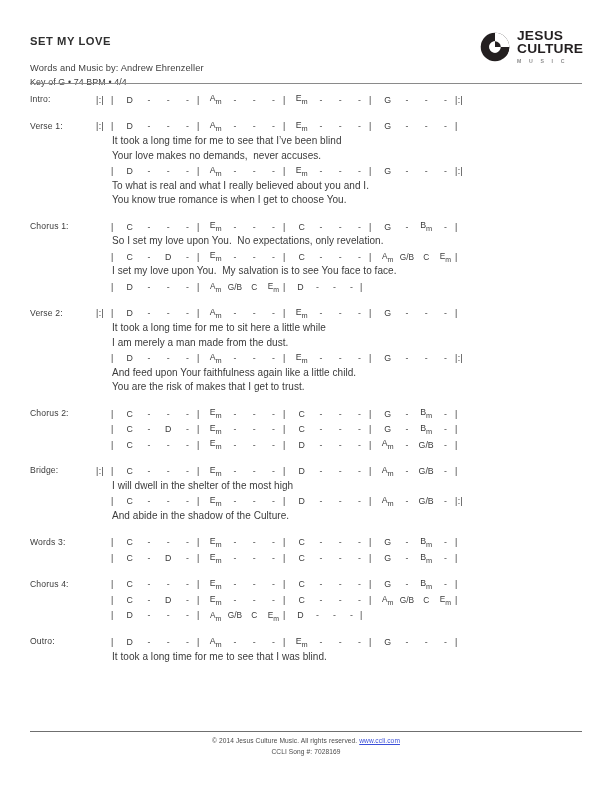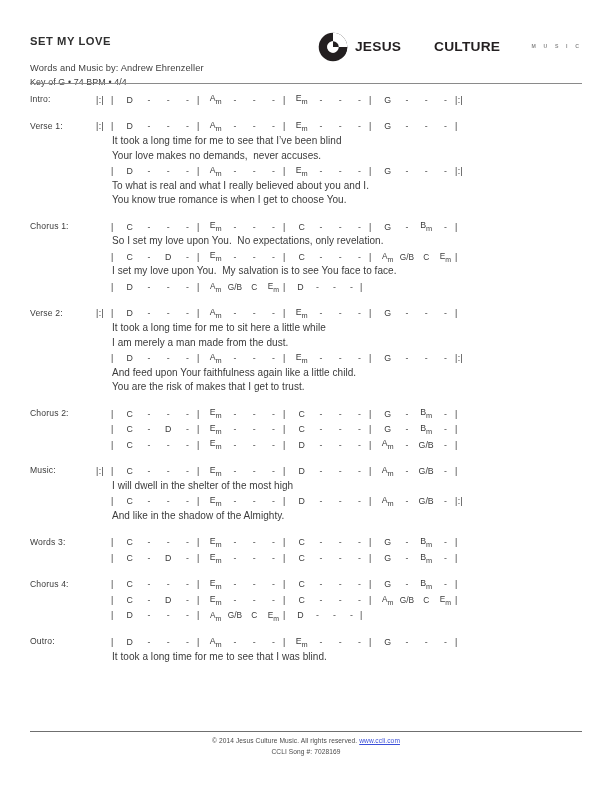--- a/index.html
+++ b/index.html
@@ -16,21 +16,21 @@
   .header{position:absolute;left:30px;top:30px;right:30px;height:48px;}
   .title{
     font-size:11.2px;font-weight:bold;letter-spacing:.55px;
     color:#2f2f2f;line-height:14px;margin:4px 0 14px 0;
   }
   .credit{font-size:9.3px;color:#3f3f3f;line-height:13px;margin-top:1px;letter-spacing:.1px;}
   .keyline{font-size:8.9px;color:#3f3f3f;line-height:13px;margin-top:1px;letter-spacing:.1px;}
 
   .logo{position:absolute;right:0;top:0;display:flex;align-items:center;gap:5px;}
   .logo-mark{width:34px;height:34px;flex:none;}
-  .logo-text{display:flex;flex-direction:row;justify-content:center;gap:33px;}
+  .logo-text{display:flex;flex-direction:column;justify-content:center;}
   .logo-l1,.logo-l2{
     font-family:"Liberation Sans", sans-serif;
     font-weight:bold;font-size:13.5px;line-height:12.5px;
     color:#231f20;letter-spacing:.2px;
     transform:scaleX(1.02);transform-origin:left center;
   }
   .logo-l3{
     font-size:5.2px;font-weight:bold;letter-spacing:3.1px;
     color:#8c8c8c;line-height:8px;margin-top:1.5px;
   }
@@ -160,26 +160,26 @@
       <div class="section">
         <div class="label">Chorus 2:</div>
         <div class="lines">
           <div class="chordline"><span class="rep"></span><span class="meas"><span class="bar">|</span><span class="beats"><span class="beat">C</span><span class="beat dash">-</span><span class="beat dash">-</span><span class="beat dash">-</span></span></span><span class="meas"><span class="bar">|</span><span class="beats"><span class="beat">E<sub>m</sub></span><span class="beat dash">-</span><span class="beat dash">-</span><span class="beat dash">-</span></span></span><span class="meas"><span class="bar">|</span><span class="beats"><span class="beat">C</span><span class="beat dash">-</span><span class="beat dash">-</span><span class="beat dash">-</span></span></span><span class="meas"><span class="bar">|</span><span class="beats"><span class="beat">G</span><span class="beat dash">-</span><span class="beat">B<sub>m</sub></span><span class="beat dash">-</span></span></span><span class="rep end">|</span></div>
           <div class="chordline"><span class="rep"></span><span class="meas"><span class="bar">|</span><span class="beats"><span class="beat">C</span><span class="beat dash">-</span><span class="beat">D</span><span class="beat dash">-</span></span></span><span class="meas"><span class="bar">|</span><span class="beats"><span class="beat">E<sub>m</sub></span><span class="beat dash">-</span><span class="beat dash">-</span><span class="beat dash">-</span></span></span><span class="meas"><span class="bar">|</span><span class="beats"><span class="beat">C</span><span class="beat dash">-</span><span class="beat dash">-</span><span class="beat dash">-</span></span></span><span class="meas"><span class="bar">|</span><span class="beats"><span class="beat">G</span><span class="beat dash">-</span><span class="beat">B<sub>m</sub></span><span class="beat dash">-</span></span></span><span class="rep end">|</span></div>
           <div class="chordline"><span class="rep"></span><span class="meas"><span class="bar">|</span><span class="beats"><span class="beat">C</span><span class="beat dash">-</span><span class="beat dash">-</span><span class="beat dash">-</span></span></span><span class="meas"><span class="bar">|</span><span class="beats"><span class="beat">E<sub>m</sub></span><span class="beat dash">-</span><span class="beat dash">-</span><span class="beat dash">-</span></span></span><span class="meas"><span class="bar">|</span><span class="beats"><span class="beat">D</span><span class="beat dash">-</span><span class="beat dash">-</span><span class="beat dash">-</span></span></span><span class="meas"><span class="bar">|</span><span class="beats"><span class="beat">A<sub>m</sub></span><span class="beat dash">-</span><span class="beat">G/B</span><span class="beat dash">-</span></span></span><span class="rep end">|</span></div>
         </div>
       </div>
       <div class="gap"></div>
       <div class="section">
-        <div class="label">Music:</div>
+        <div class="label">Bridge:</div>
         <div class="lines">
           <div class="chordline"><span class="rep">|:|</span><span class="meas"><span class="bar">|</span><span class="beats"><span class="beat">C</span><span class="beat dash">-</span><span class="beat dash">-</span><span class="beat dash">-</span></span></span><span class="meas"><span class="bar">|</span><span class="beats"><span class="beat">E<sub>m</sub></span><span class="beat dash">-</span><span class="beat dash">-</span><span class="beat dash">-</span></span></span><span class="meas"><span class="bar">|</span><span class="beats"><span class="beat">D</span><span class="beat dash">-</span><span class="beat dash">-</span><span class="beat dash">-</span></span></span><span class="meas"><span class="bar">|</span><span class="beats"><span class="beat">A<sub>m</sub></span><span class="beat dash">-</span><span class="beat">G/B</span><span class="beat dash">-</span></span></span><span class="rep end">|</span></div>
           <div class="lyric">I will dwell in the shelter of the most high</div>
           <div class="chordline"><span class="rep"></span><span class="meas"><span class="bar">|</span><span class="beats"><span class="beat">C</span><span class="beat dash">-</span><span class="beat dash">-</span><span class="beat dash">-</span></span></span><span class="meas"><span class="bar">|</span><span class="beats"><span class="beat">E<sub>m</sub></span><span class="beat dash">-</span><span class="beat dash">-</span><span class="beat dash">-</span></span></span><span class="meas"><span class="bar">|</span><span class="beats"><span class="beat">D</span><span class="beat dash">-</span><span class="beat dash">-</span><span class="beat dash">-</span></span></span><span class="meas"><span class="bar">|</span><span class="beats"><span class="beat">A<sub>m</sub></span><span class="beat dash">-</span><span class="beat">G/B</span><span class="beat dash">-</span></span></span><span class="rep end">|:|</span></div>
-          <div class="lyric">And like in the shadow of the Almighty.</div>
+          <div class="lyric">And abide in the shadow of the Culture.</div>
         </div>
       </div>
       <div class="gap"></div>
       <div class="section">
         <div class="label">Words 3:</div>
         <div class="lines">
           <div class="chordline"><span class="rep"></span><span class="meas"><span class="bar">|</span><span class="beats"><span class="beat">C</span><span class="beat dash">-</span><span class="beat dash">-</span><span class="beat dash">-</span></span></span><span class="meas"><span class="bar">|</span><span class="beats"><span class="beat">E<sub>m</sub></span><span class="beat dash">-</span><span class="beat dash">-</span><span class="beat dash">-</span></span></span><span class="meas"><span class="bar">|</span><span class="beats"><span class="beat">C</span><span class="beat dash">-</span><span class="beat dash">-</span><span class="beat dash">-</span></span></span><span class="meas"><span class="bar">|</span><span class="beats"><span class="beat">G</span><span class="beat dash">-</span><span class="beat">B<sub>m</sub></span><span class="beat dash">-</span></span></span><span class="rep end">|</span></div>
           <div class="chordline"><span class="rep"></span><span class="meas"><span class="bar">|</span><span class="beats"><span class="beat">C</span><span class="beat dash">-</span><span class="beat">D</span><span class="beat dash">-</span></span></span><span class="meas"><span class="bar">|</span><span class="beats"><span class="beat">E<sub>m</sub></span><span class="beat dash">-</span><span class="beat dash">-</span><span class="beat dash">-</span></span></span><span class="meas"><span class="bar">|</span><span class="beats"><span class="beat">C</span><span class="beat dash">-</span><span class="beat dash">-</span><span class="beat dash">-</span></span></span><span class="meas"><span class="bar">|</span><span class="beats"><span class="beat">G</span><span class="beat dash">-</span><span class="beat">B<sub>m</sub></span><span class="beat dash">-</span></span></span><span class="rep end">|</span></div>
         </div>
       </div>

